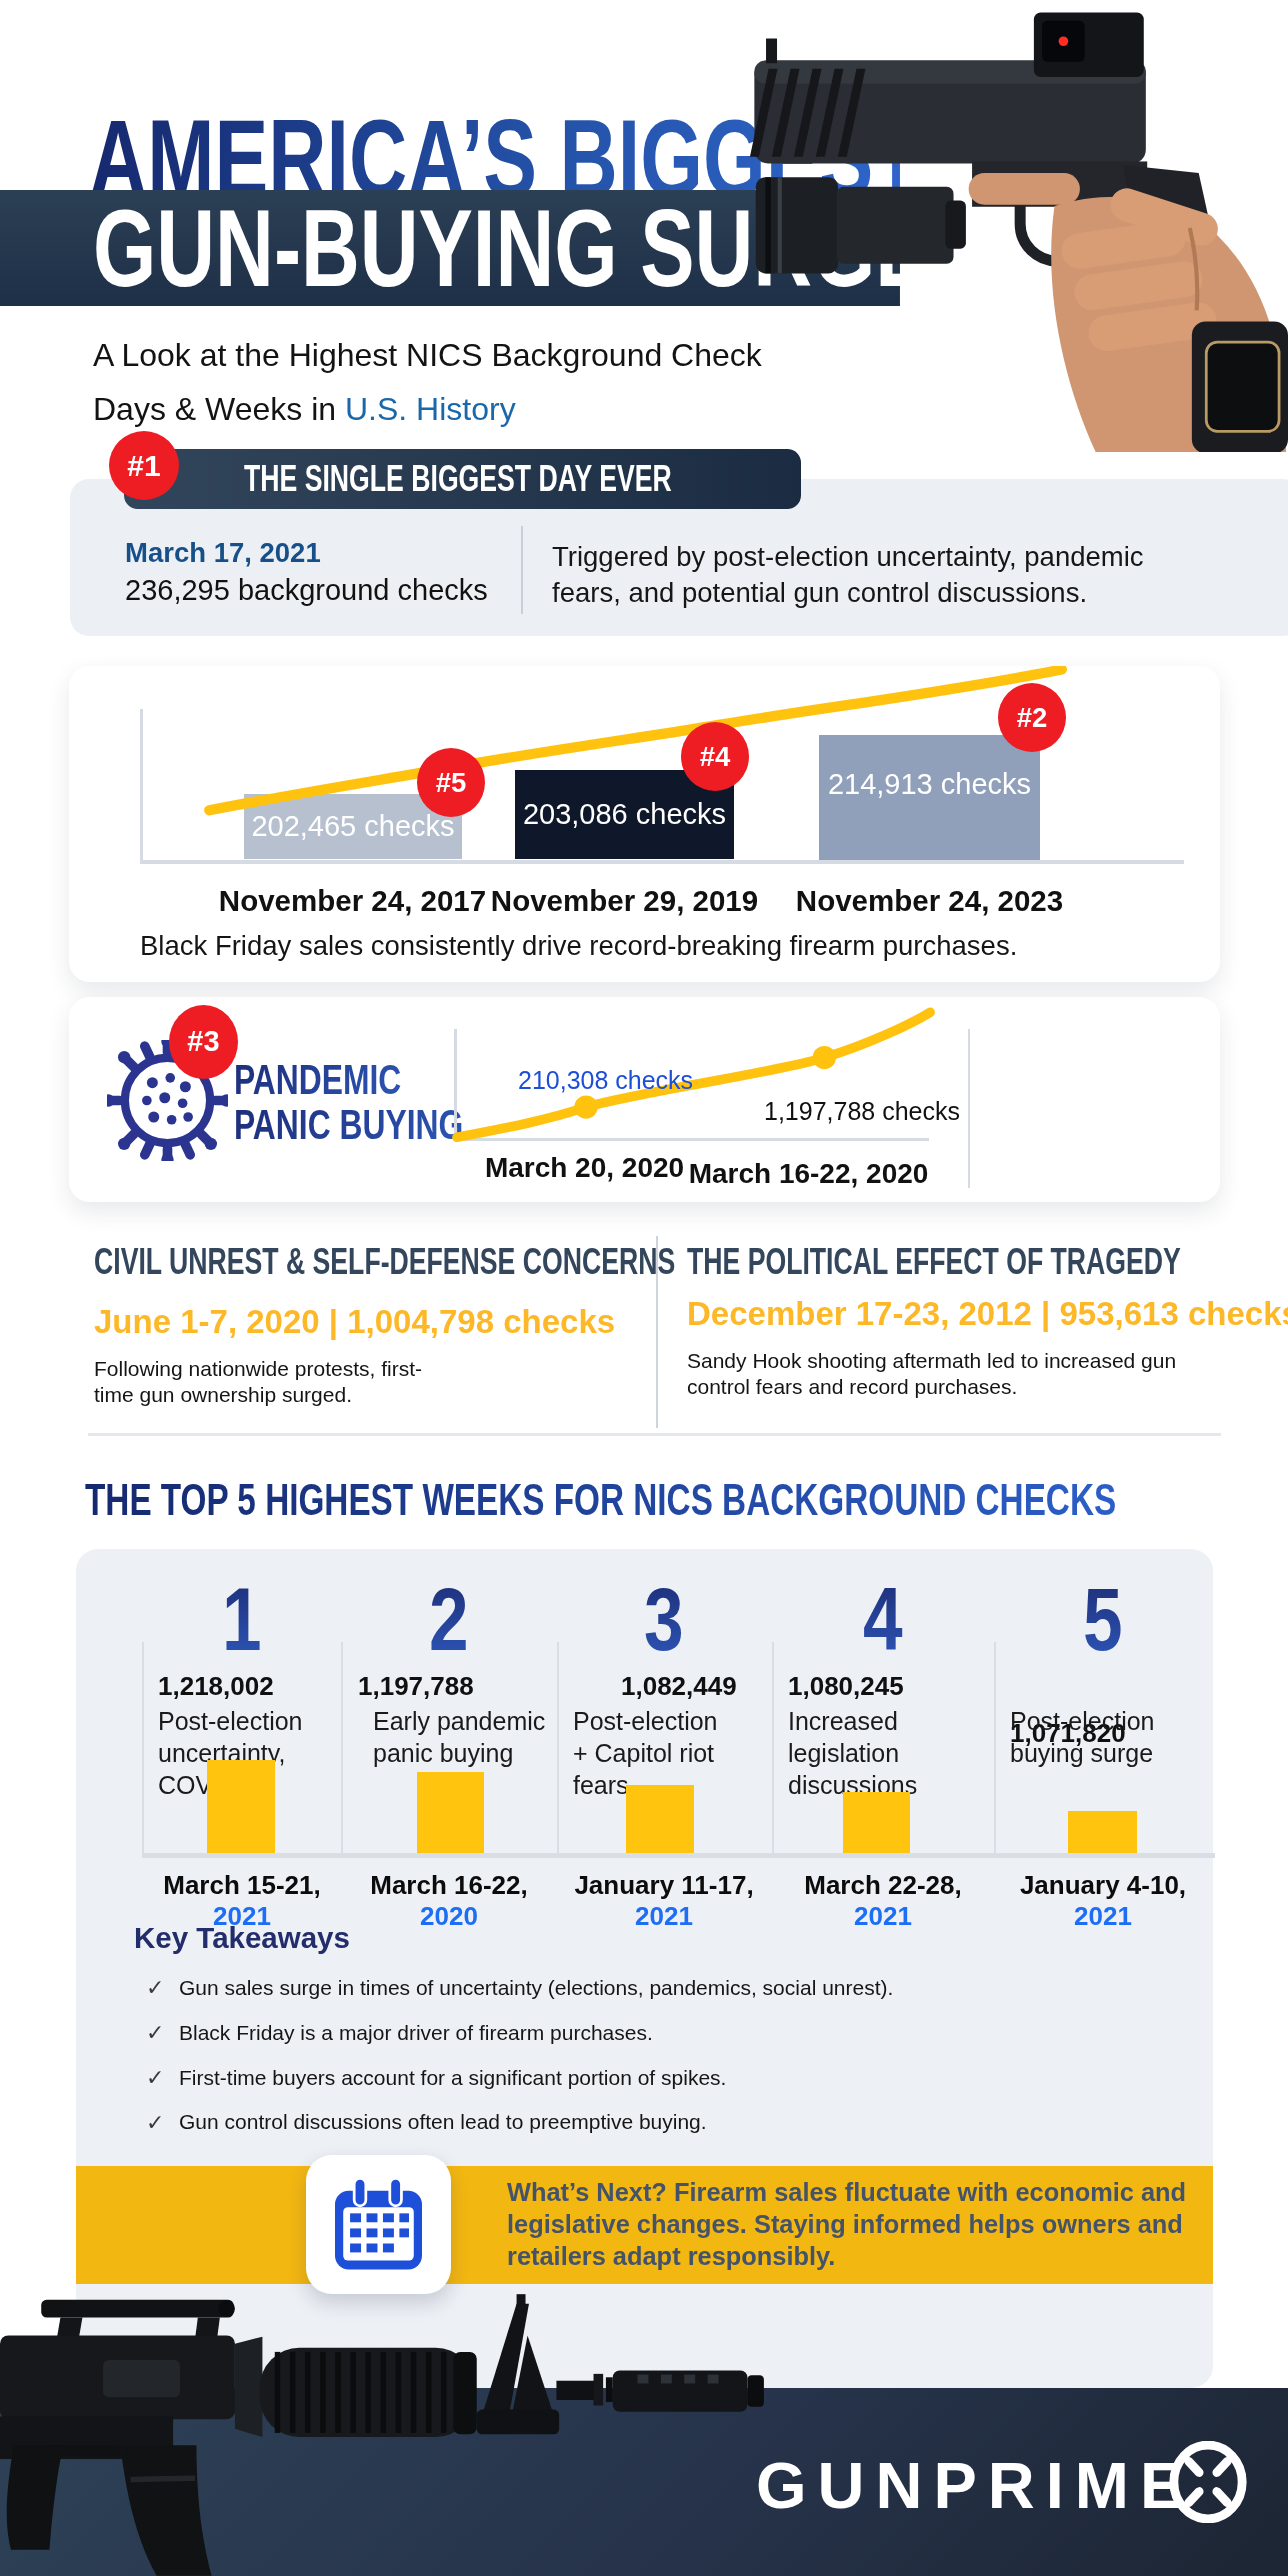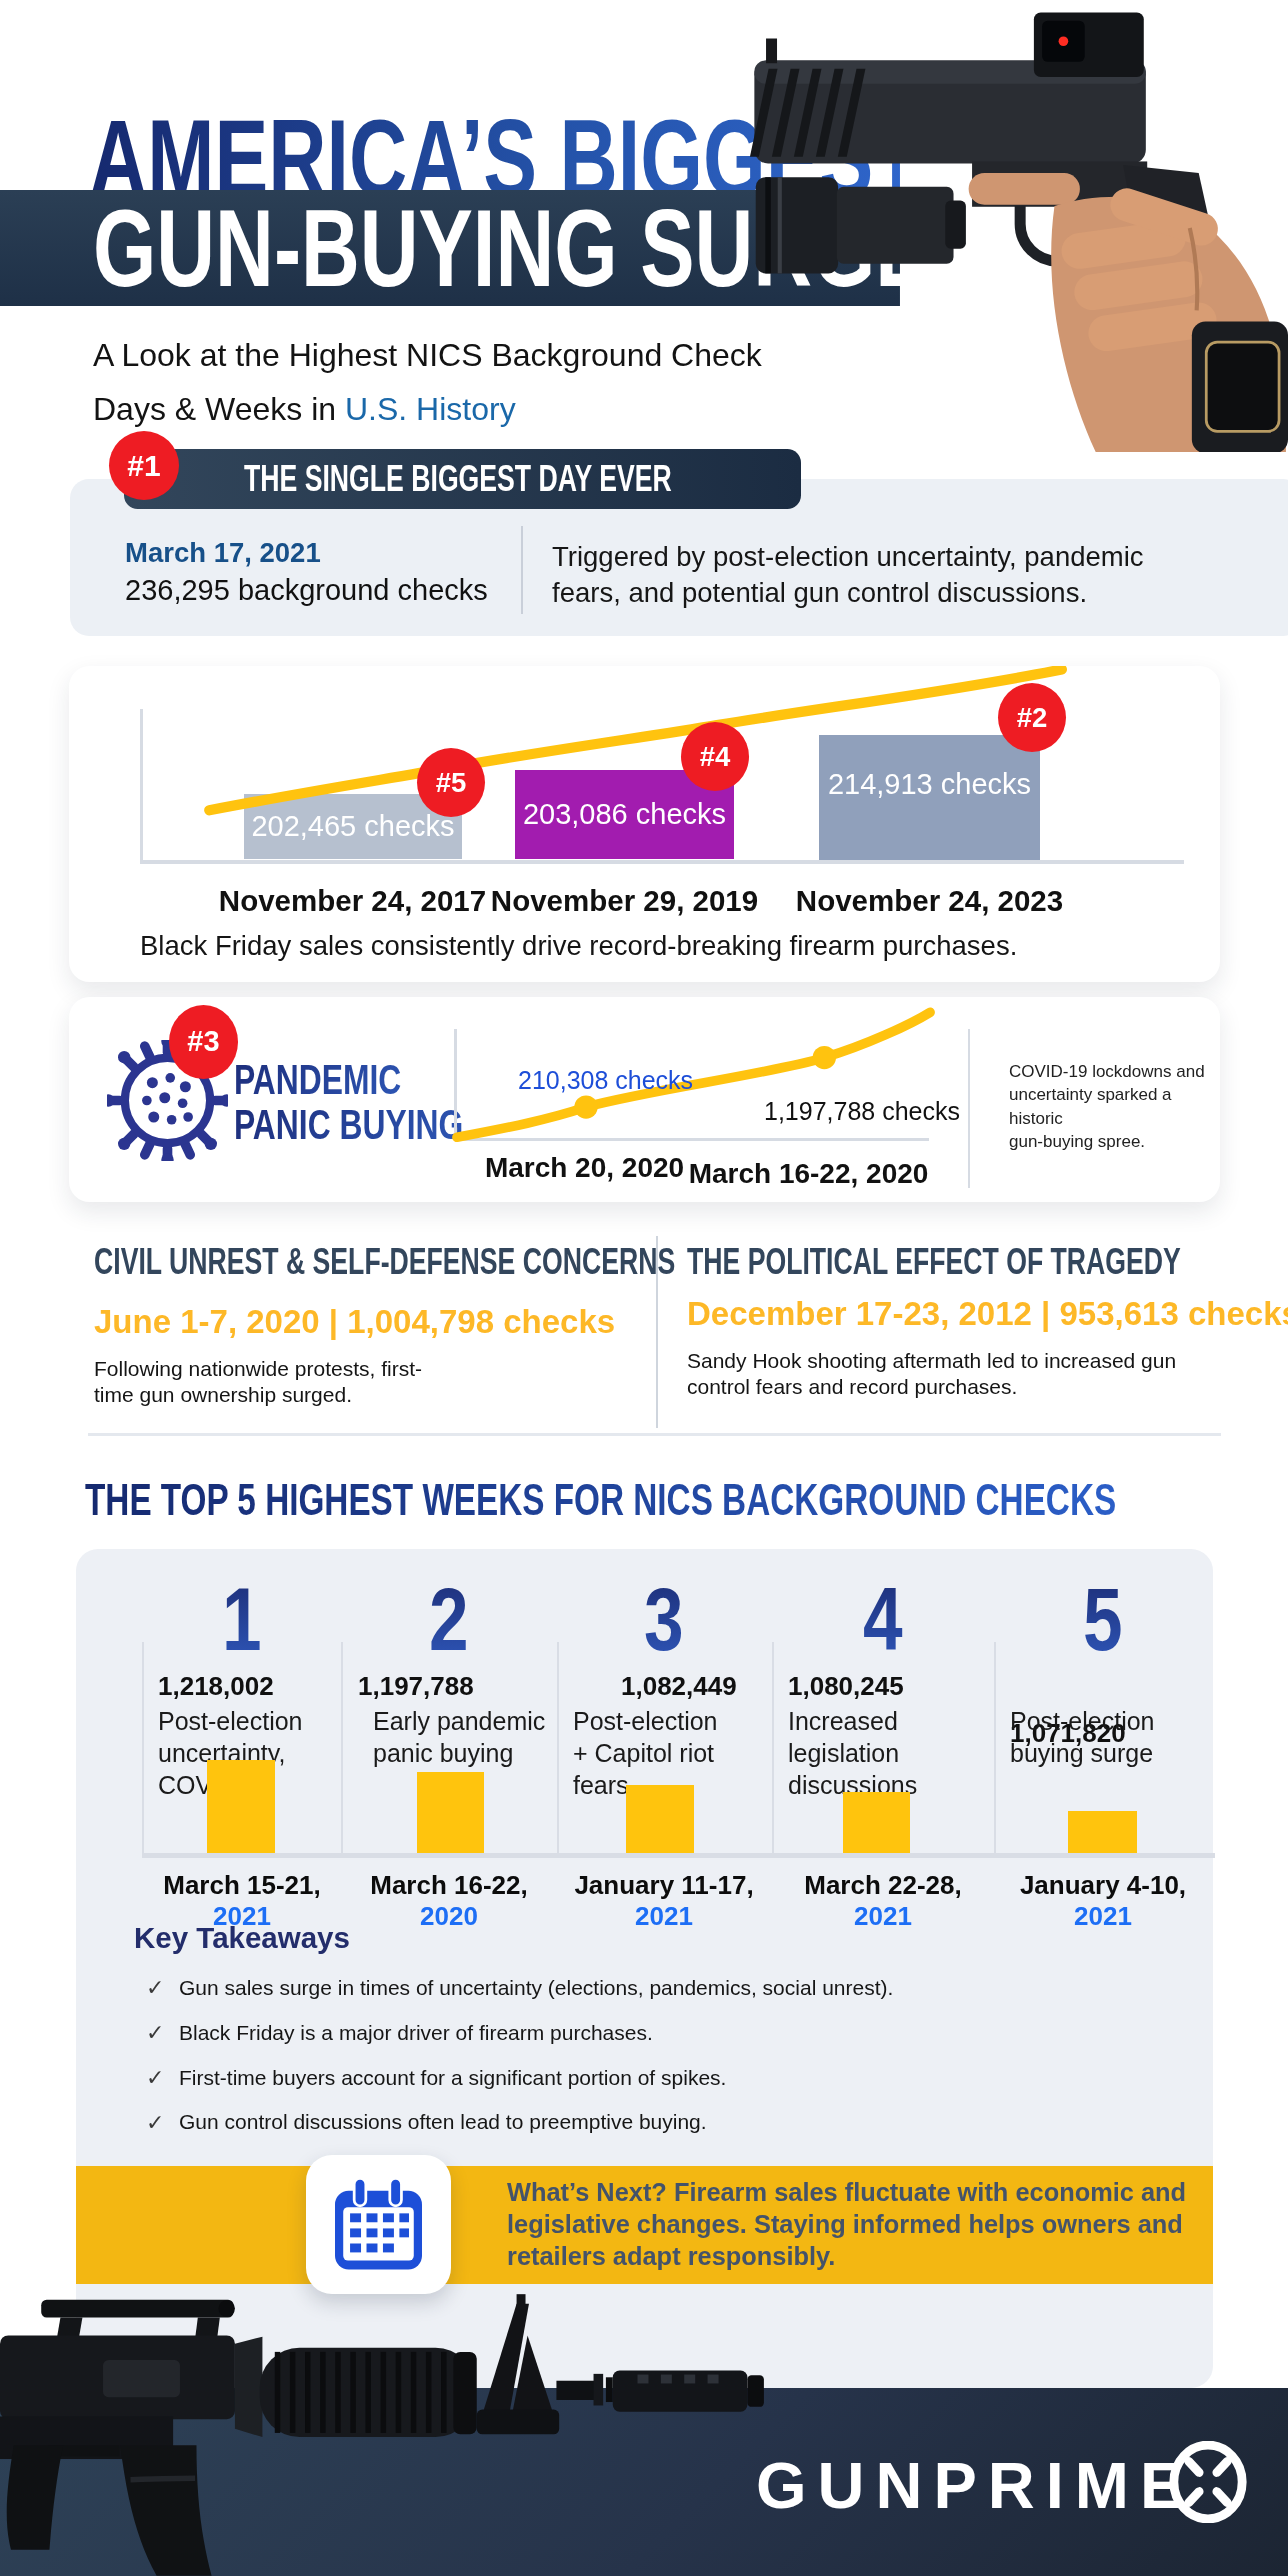--- a/index.html
+++ b/index.html
@@ -128,21 +128,21 @@
   </div>
   <div class="abs badge" style="left:109px;top:431px;width:70px;height:69px;font-size:30px;">#1</div>
 
   <div class="abs wcard" style="left:69px;top:666px;width:1151px;height:316px;">
     <div class="abs chart-el" style="left:71px;top:43px;width:3.4px;height:155px;"></div>
     <div class="abs chart-el" style="left:71px;top:194px;width:1044px;height:4.1px;"></div>
 
     <div class="bfbar" style="left:175px;top:128px;width:218px;height:65px;background:#b6c0cf;">
       <span>202,465 checks</span>
     </div>
-    <div class="bfbar" style="left:446px;top:104px;width:219px;height:89px;background:#a21caf;">
+    <div class="bfbar" style="left:446px;top:104px;width:219px;height:89px;background:#0f172a;">
       <span>203,086 checks</span>
     </div>
     <div class="bfbar" style="left:750px;top:69px;width:221px;height:125px;align-items:flex-start;padding-top:33px;height:92px;background:#90a0bb;">
       <span>214,913 checks</span>
     </div>
 
     <svg class="abs" style="left:0;top:0;" width="1151" height="316" viewBox="0 0 1675 460">
       <path d="M204,210 C350,182 460,165 555,148 C700,122 850,102 943,86 C1100,60 1280,38 1445,5" fill="none" stroke="#ffc30f" stroke-width="15" stroke-linecap="round"></path>
     </svg>
 
@@ -214,25 +214,20 @@
       <circle cx="1100" cy="88" r="17" fill="#ffc30f"></circle>
     </svg>
     <div class="abs" style="left:449px;top:69px;font-size:25px;color:#1d4ed8;">210,308 checks</div>
     <div class="abs" style="left:695px;top:100px;font-size:25px;color:#111;">1,197,788 checks</div>
     <div class="abs" style="left:385px;top:155px;width:261px;text-align:center;font-size:28px;font-weight:bold;">
       <span>March 20, 2020</span></div>
     <div class="abs" style="left:609px;top:161px;width:261px;text-align:center;font-size:28px;font-weight:bold;">
       <span>March 16-22, 2020</span></div>
 
     <div class="abs divv" style="left:899px;top:32px;width:2.1px;height:159px;background:#d6dbe3;"></div>
-    <div class="abs" style="left:940px;top:63px;font-size:17px;line-height:23.4px;color:#222;">
-      <div>COVID-19 lockdowns and</div>
-      <div>uncertainty sparked a historic</div>
-      <div>gun-buying spree.</div>
-    </div>
   </div>
 
   <div class="abs" style="left:94px;top:1241px;">
     <div class="colhead"><span class="cx">CIVIL UNREST &amp; SELF-DEFENSE CONCERNS</span></div>
     <div class="statline" style="margin-top:20px;">June 1-7, 2020 | 1,004,798 checks</div>
     <div class="colbody" style="margin-top:15px;">
       <div>Following nationwide protests, first-</div>
       <div>time gun ownership surged.</div>
     </div>
   </div>

